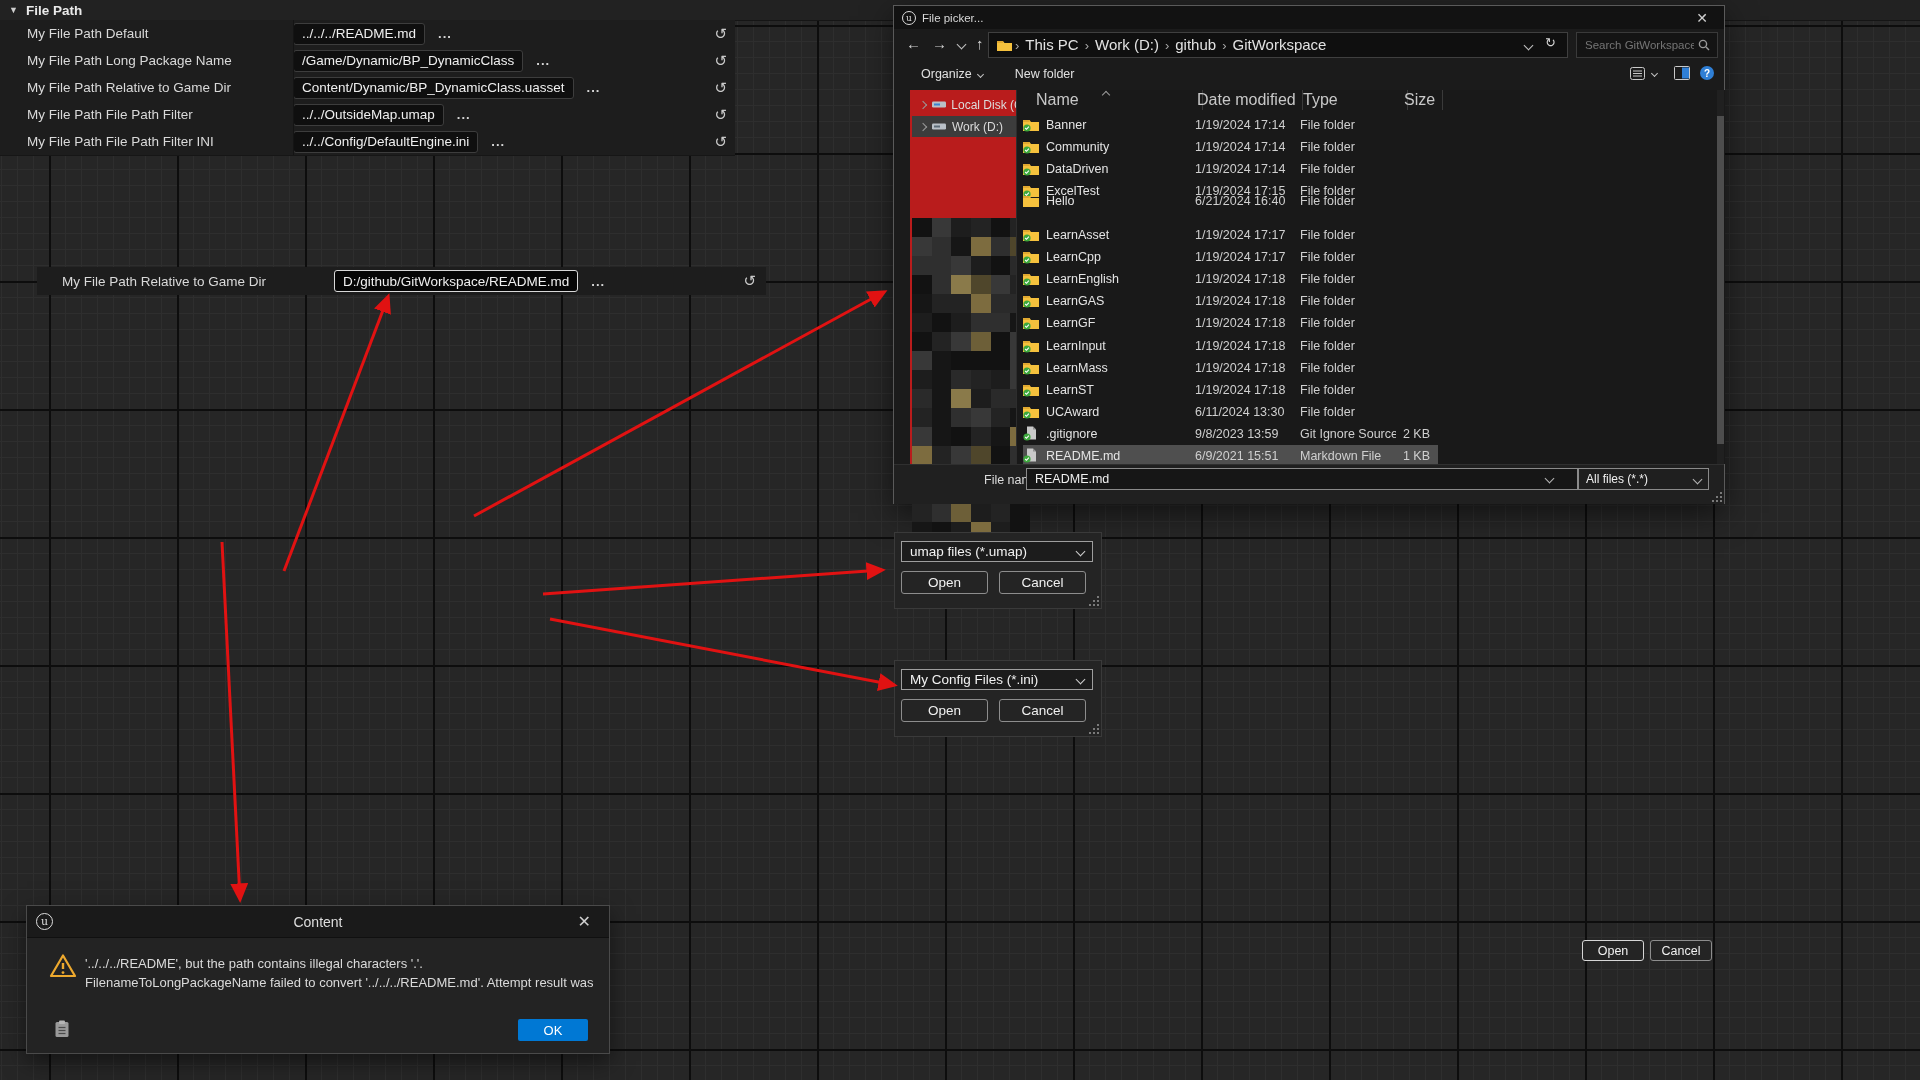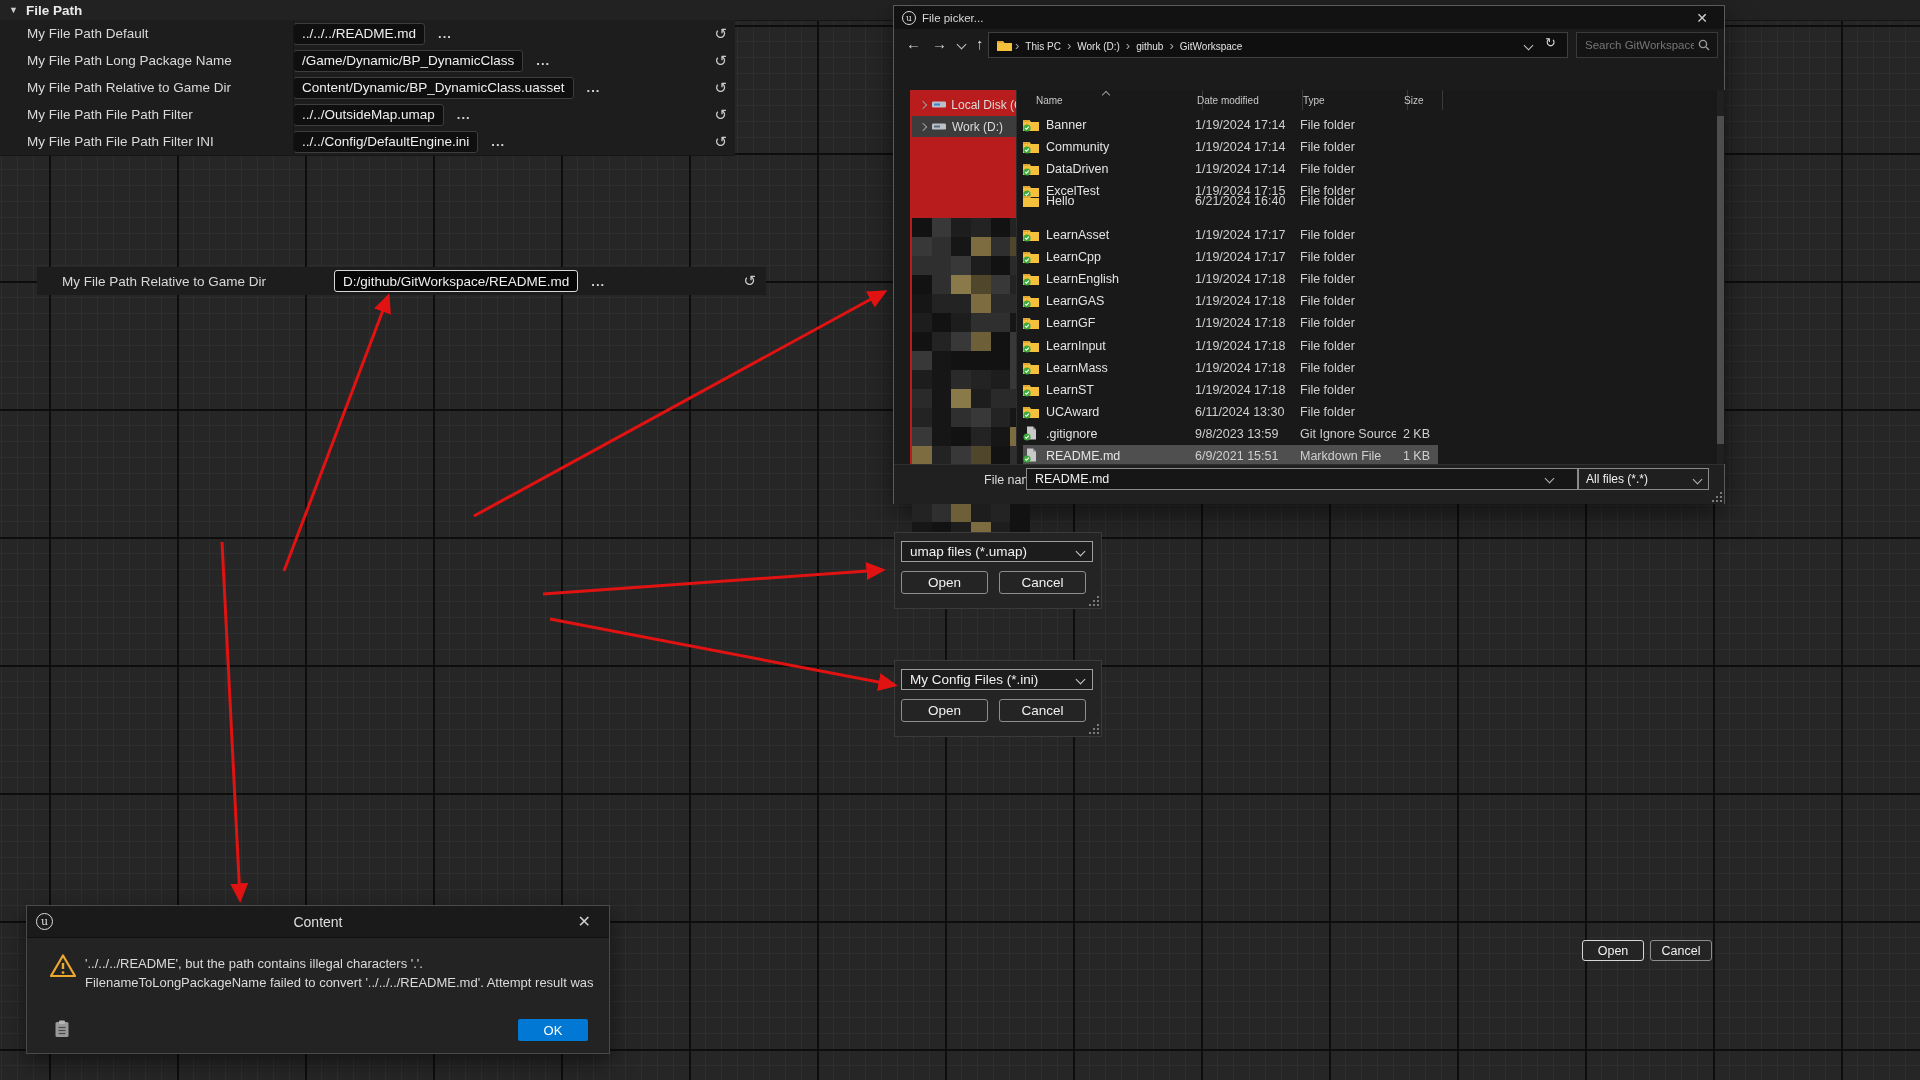--- a/index.html
+++ b/index.html
@@ -49,39 +49,39 @@
   #picker-title .ttl{color:#d8d8d8;font-size:11.5px;}
   .close-x{position:absolute;color:#cfcfcf;cursor:pointer;background:none;border:none;}
   #picker-title .close-x{right:10px;top:3px;font-size:14px;}
   .navbtn{color:#d2d2d2;font-size:15px;background:none;border:none;cursor:pointer;padding:0;}
   .chev{display:inline-block;width:6px;height:6px;border-right:1.6px solid #c3c3c3;border-bottom:1.6px solid #c3c3c3;}
   .chev.down{transform:rotate(45deg);}
   .chev.right{transform:rotate(-45deg);}
   .chev.up{transform:rotate(225deg);}
   #addr-box{position:absolute;left:94px;top:26px;width:578px;height:24px;background:#0f0f0f;
     border:1px solid #3f3f3f;display:flex;align-items:center;}
-  .crumb{color:#e2e2e2;font-size:10px;margin:0 4px;white-space:nowrap;cursor:pointer;}
+  .crumb{color:#e2e2e2;font-size:15px;margin:0 4px;white-space:nowrap;cursor:pointer;}
   .crumb-sep{color:#a8a8a8;font-size:13px;margin:0 2px;}
   #search-box{position:absolute;left:682px;top:26px;width:140px;height:24px;background:#141414;
     border:1px solid #3a3a3a;display:flex;align-items:center;}
   #search-box input{flex:1;background:transparent;border:none;outline:none;color:#bdbdbd;
     font-size:11.5px;padding:0 4px 0 8px;font-family:inherit;width:100px;}
   #toolbar{position:absolute;left:0;top:52px;width:100%;height:32px;display:flex;align-items:center;}
   .tb-item{color:#e0e0e0;font-size:12.5px;cursor:pointer;display:inline-flex;align-items:center;gap:6px;}
   
   #sidebar{position:absolute;left:16px;top:84px;width:122px;height:374px;background:#b91c1c;}
   .tree-item{position:absolute;left:2px;width:118px;height:21px;display:flex;align-items:center;cursor:pointer;}
   .tree-item.selected{background:#3c3c3c;}
   .tree-item .tlabel{color:#dcdcdc;font-size:12px;margin-left:5px;white-space:nowrap;}
   .tree-item .chev{margin-left:8px;margin-right:6px;width:5px;height:5px;border-color:#9a9a9a;}
   #mosaic{position:absolute;left:2px;top:128px;width:118px;height:323px;display:grid;
     grid-template-columns:repeat(6,1fr);grid-auto-rows:19px;overflow:hidden;}
   #listpane{position:absolute;left:122px;top:84px;width:708px;height:374px;background:#191919;
     border-left:1px solid #2d2d2d;}
-  .hdr-cell{position:absolute;top:0;height:20px;color:#c8c8c8;font-size:10px;
+  .hdr-cell{position:absolute;top:0;height:20px;color:#c8c8c8;font-size:16px;
     display:flex;align-items:center;border-right:1px solid #3a3a3a;cursor:pointer;}
   #sort-ind{position:absolute;left:86px;top:2px;width:5px;height:5px;border-color:#9a9a9a;}
   .file-row{position:absolute;left:6px;width:415px;height:21px;cursor:pointer;}
   .file-row.selected{background:#4f4f4f;}
   .file-row .cell{position:absolute;top:0;height:21px;display:flex;align-items:center;
     color:#e4e4e4;font-size:12.5px;white-space:nowrap;}
   .file-row .c-name{left:0;width:170px;overflow:hidden;}
   .file-row .c-name .fname{margin-left:6px;}
   .file-row .c-date{left:172px;width:104px;color:#cfcfcf;}
   .file-row .c-type{left:277px;width:96px;color:#cfcfcf;overflow:hidden;}
@@ -227,20 +227,42 @@
     </div>
 
     <div id="search-box">
       <input placeholder="Search GitWorkspace" style="">
       <svg width="12" height="12" style="margin-right:7px;">
         <circle cx="5" cy="5" r="3.6" fill="none" stroke="#9a9a9a" stroke-width="1.4"></circle>
         <line x1="8" y1="8" x2="11" y2="11" stroke="#9a9a9a" stroke-width="1.4"></line>
       </svg>
     </div>
 
+    <div id="toolbar">
+      <span class="tb-item" style="margin-left:27px;">
+        <span>Organize</span>
+        <span class="chev down" style="width:4px;height:4px;"></span>
+      </span>
+      <span class="tb-item" style="margin-left:32px;">
+        <span>New folder</span>
+      </span>
+      <svg class="abs" style="left:736px;top:9px;" width="15" height="13">
+        <rect x="0.5" y="0.5" width="14" height="12" rx="2" fill="none" stroke="#c9c9c9"></rect>
+        <line x1="3" y1="4" x2="12" y2="4" stroke="#c9c9c9"></line>
+          <line x1="3" y1="6.5" x2="12" y2="6.5" stroke="#c9c9c9"></line>
+          <line x1="3" y1="9" x2="12" y2="9" stroke="#c9c9c9"></line>
+      </svg>
+      <span class="chev down abs" style="left:758px;top:13px;width:4px;height:4px;"></span>
+      <svg class="abs" style="left:780px;top:8px;" width="16" height="14">
+        <rect x="0.5" y="0.5" width="15" height="13" rx="1" fill="#1b1b1b" stroke="#c9c9c9"></rect>
+        <rect x="8" y="1.5" width="7" height="11" fill="#2f7fd6"></rect>
+      </svg>
+      <span class="abs" style="left:806px;top:8px;width:14px;height:14px;border-radius:50%;background:#2f7fd6;color:#fff;
+        font-size:10px;font-weight:bold;display:flex;align-items:center;justify-content:center;">?</span>
+    </div>
 
     <div id="sidebar">
       <div class="tree-item" style="top: 4px;">
         <span class="chev right"></span>
         <svg width="15" height="11">
           <rect x="0" y="2.5" width="14" height="6" rx="1.2" fill="#b9c0c7"></rect>
           <rect x="2" y="4.5" width="6" height="2" fill="#3b82d0" class="drive-slot"></rect>
         </svg>
         <span class="tlabel">Local Disk (C:)</span>
       </div>

